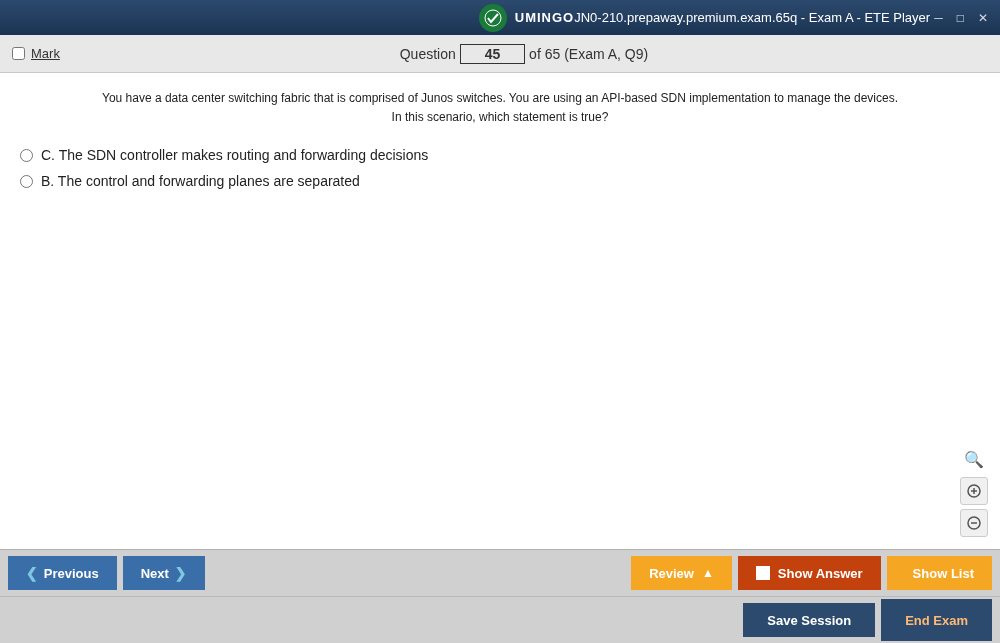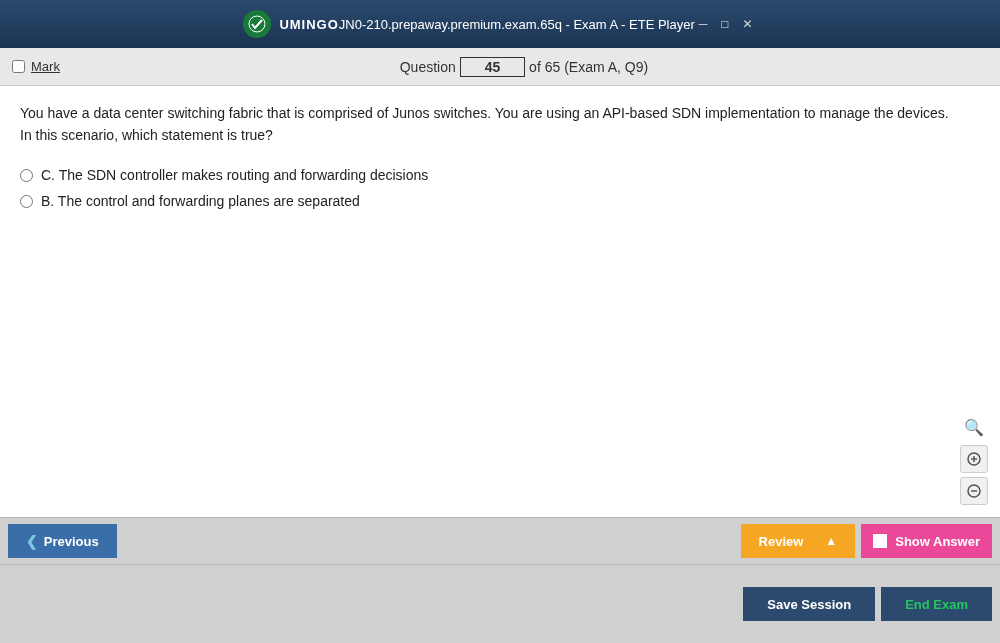--- a/index.html
+++ b/index.html
@@ -4,23 +4,23 @@
   <style>
     * { box-sizing: border-box; margin: 0; padding: 0; }
     body { font-family: Arial, sans-serif; font-size: 14px; background: #f0f0f0; width: 1000px; height: 643px; overflow: hidden; display: flex; flex-direction: column; }
 
     
     .title-bar {
       background: linear-gradient(to bottom, #2c4a6e, #1a3352);
       color: white;
       display: flex;
       align-items: center;
-      justify-content: center;
+      justify-content: flex-end;
       padding: 16px 8px;
-      height: 48px;
+      height: 35px;
       flex-shrink: 0;
     }
     .title-bar-left { display: flex; align-items: center; gap: 8px; }
     .logo-icon { width: 28px; height: 28px; background: #1a7a3a; border-radius: 50%; display: flex; align-items: center; justify-content: center; }
     .logo-text { color: white; font-size: 13px; font-weight: bold; letter-spacing: 1px; }
     .title-text { color: white; font-size: 13px; }
     .window-controls { display: flex; gap: 6px; align-items: center; }
     .win-btn { color: white; font-size: 12px; cursor: pointer; padding: 0 4px; opacity: 0.8; }
 
     
@@ -47,24 +47,25 @@
 
     
     .content-area {
       flex: 1;
       background: white;
       padding: 16px 20px;
       overflow-y: auto;
       position: relative;
     }
     .question-text {
-      font-size: 14px;
+      font-size: 12px;
       color: #222;
       line-height: 1.6;
       margin-bottom: 20px;
+      text-align: center;
     }
     .options-list { list-style: none; padding: 0; }
     .option-item {
       display: flex;
       align-items: flex-start;
       gap: 8px;
       margin-bottom: 10px;
       font-size: 14px;
       color: #222;
     }
@@ -135,29 +136,29 @@
       background: #f5a623;
       color: white;
       border: none;
       padding: 8px 18px;
       cursor: pointer;
       font-size: 13px;
       font-weight: bold;
       height: 34px;
       display: flex;
       align-items: center;
-      gap: 22px;
+      gap: 8px;
     }
     .review-arrow { font-size: 12px; }
 
     .show-answer-btn {
-      background: #ec4899;
-      color: white;
-      border: none;
-      padding: 8px 12px;
+      background: #c2410c;
+      color: white;
+      border: none;
+      padding: 8px 18px;
       cursor: pointer;
       font-size: 13px;
       font-weight: bold;
       height: 34px;
       display: flex;
       align-items: center;
       gap: 8px;
     }
     .show-answer-btn .icon-sq {
       width: 14px; height: 14px;
@@ -176,46 +177,46 @@
       height: 34px;
       display: flex;
       align-items: center;
       gap: 8px;
     }
 
     
     .bottom-action-bar {
       background: #d0d0d0;
       border-top: 1px solid #b8b8b8;
-      padding: 22px 8px;
+      padding: 2px 8px;
       display: flex;
       align-items: center;
       justify-content: flex-end;
       gap: 6px;
       flex-shrink: 0;
     }
     .save-session-btn {
       background: #2c4a6e;
       color: white;
       border: none;
       padding: 8px 24px;
       cursor: pointer;
       font-size: 13px;
       font-weight: bold;
       height: 34px;
     }
     .end-exam-btn {
       background: #2c4a6e;
-      color: #22c55e;
+      color: #fdba74;
       border: none;
       padding: 8px 24px;
       cursor: pointer;
       font-size: 13px;
       font-weight: bold;
-      height: 34px;
+      height: 42px;
     }
   </style>
 </head>
 <body>
 
 <div class="title-bar">
   <div class="title-bar-left">
     <div class="logo-icon">
       <svg width="18" height="18" viewBox="0 0 18 18">
         <circle cx="9" cy="9" r="8" fill="#1a7a3a" stroke="white" stroke-width="1"></circle>
@@ -279,33 +280,41 @@
       </svg>
     </div>
   </div>
 </div>
 
 <div class="bottom-bar">
   <button class="nav-btn">
     <span class="arrow-left">❮</span>
     <span>Previous</span>
   </button>
+  <button class="nav-btn">
+    <span>Next</span>
+    <span class="arrow-right">❯</span>
+  </button>
 
   <div class="spacer"></div>
 
   <button class="review-btn">
     <span>Review</span>
     <span class="review-arrow">▲</span>
   </button>
 
   <button class="show-answer-btn">
     <span class="icon-sq"></span>
     <span>Show Answer</span>
   </button>
 
+  <button class="show-list-btn">
+    <span class="icon-sq"></span>
+    <span>Show List</span>
+  </button>
 </div>
 
 <div class="bottom-action-bar">
   <button class="save-session-btn">
     <span>Save Session</span>
   </button>
   <button class="end-exam-btn">
     <span>End Exam</span>
   </button>
 </div>

